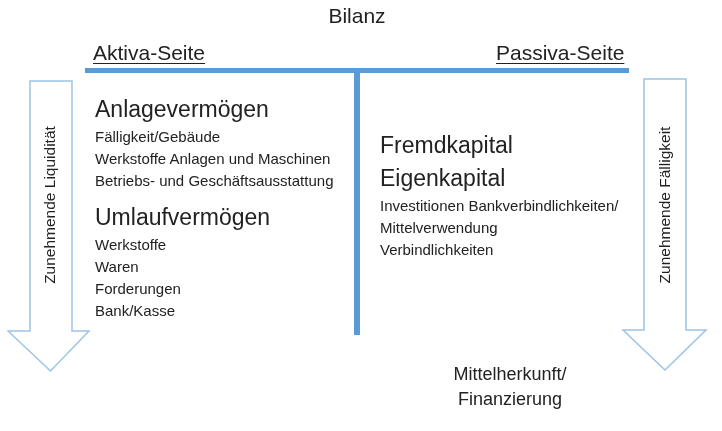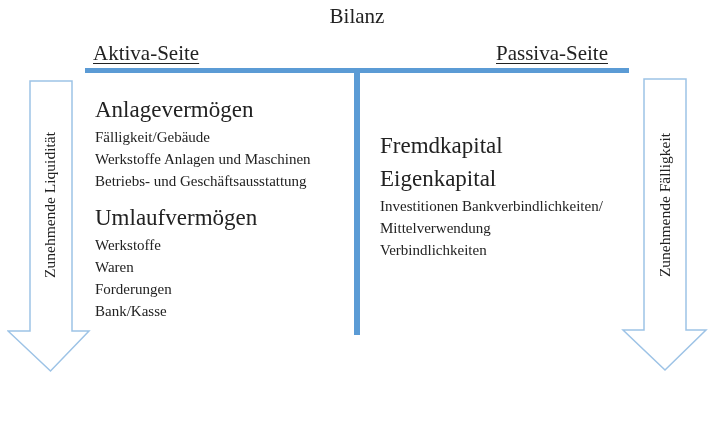--- a/index.html
+++ b/index.html
@@ -2,21 +2,21 @@
 <html><head>
 <meta charset="utf-8">
 <style>
   html, body { margin: 0; padding: 0; background: #ffffff; }
   .stage {
     position: relative;
     width: 722px;
     height: 431px;
     background: #ffffff;
     overflow: hidden;
-    font-family: Liberation Serif, serif;
+    font-family: Liberation Sans, sans-serif;
     color: #222222;
   }
   .title {
     position: absolute;
     left: 0; top: 4px;
     width: 714px;
     text-align: center;
     font-size: 21px;
     line-height: 24px;
   }
@@ -121,14 +121,18 @@
     <polygon points="23,1 65,1 65,251 82,251 43.5,291 1,251 23,251" fill="#ffffff" stroke="#9DC3E6" stroke-width="1.5" stroke-linejoin="miter"></polygon>
   </svg>
   <div class="arrow-label left">Zunehmende Liquidität</div>
 
   <svg class="arrow-svg right" width="87" height="294" viewBox="0 0 87 294">
     <polygon points="23,1 65,1 65,252 85,252 44,292 2,252 23,252" fill="#ffffff" stroke="#9DC3E6" stroke-width="1.5" stroke-linejoin="miter"></polygon>
   </svg>
   <div class="arrow-label right">Zunehmende Fälligkeit</div>
 
 
+  <div class="footer right">
+    <div>Mittelherkunft/</div>
+    <div>Finanzierung</div>
+  </div>
 
 </div>
 
 </body></html>

